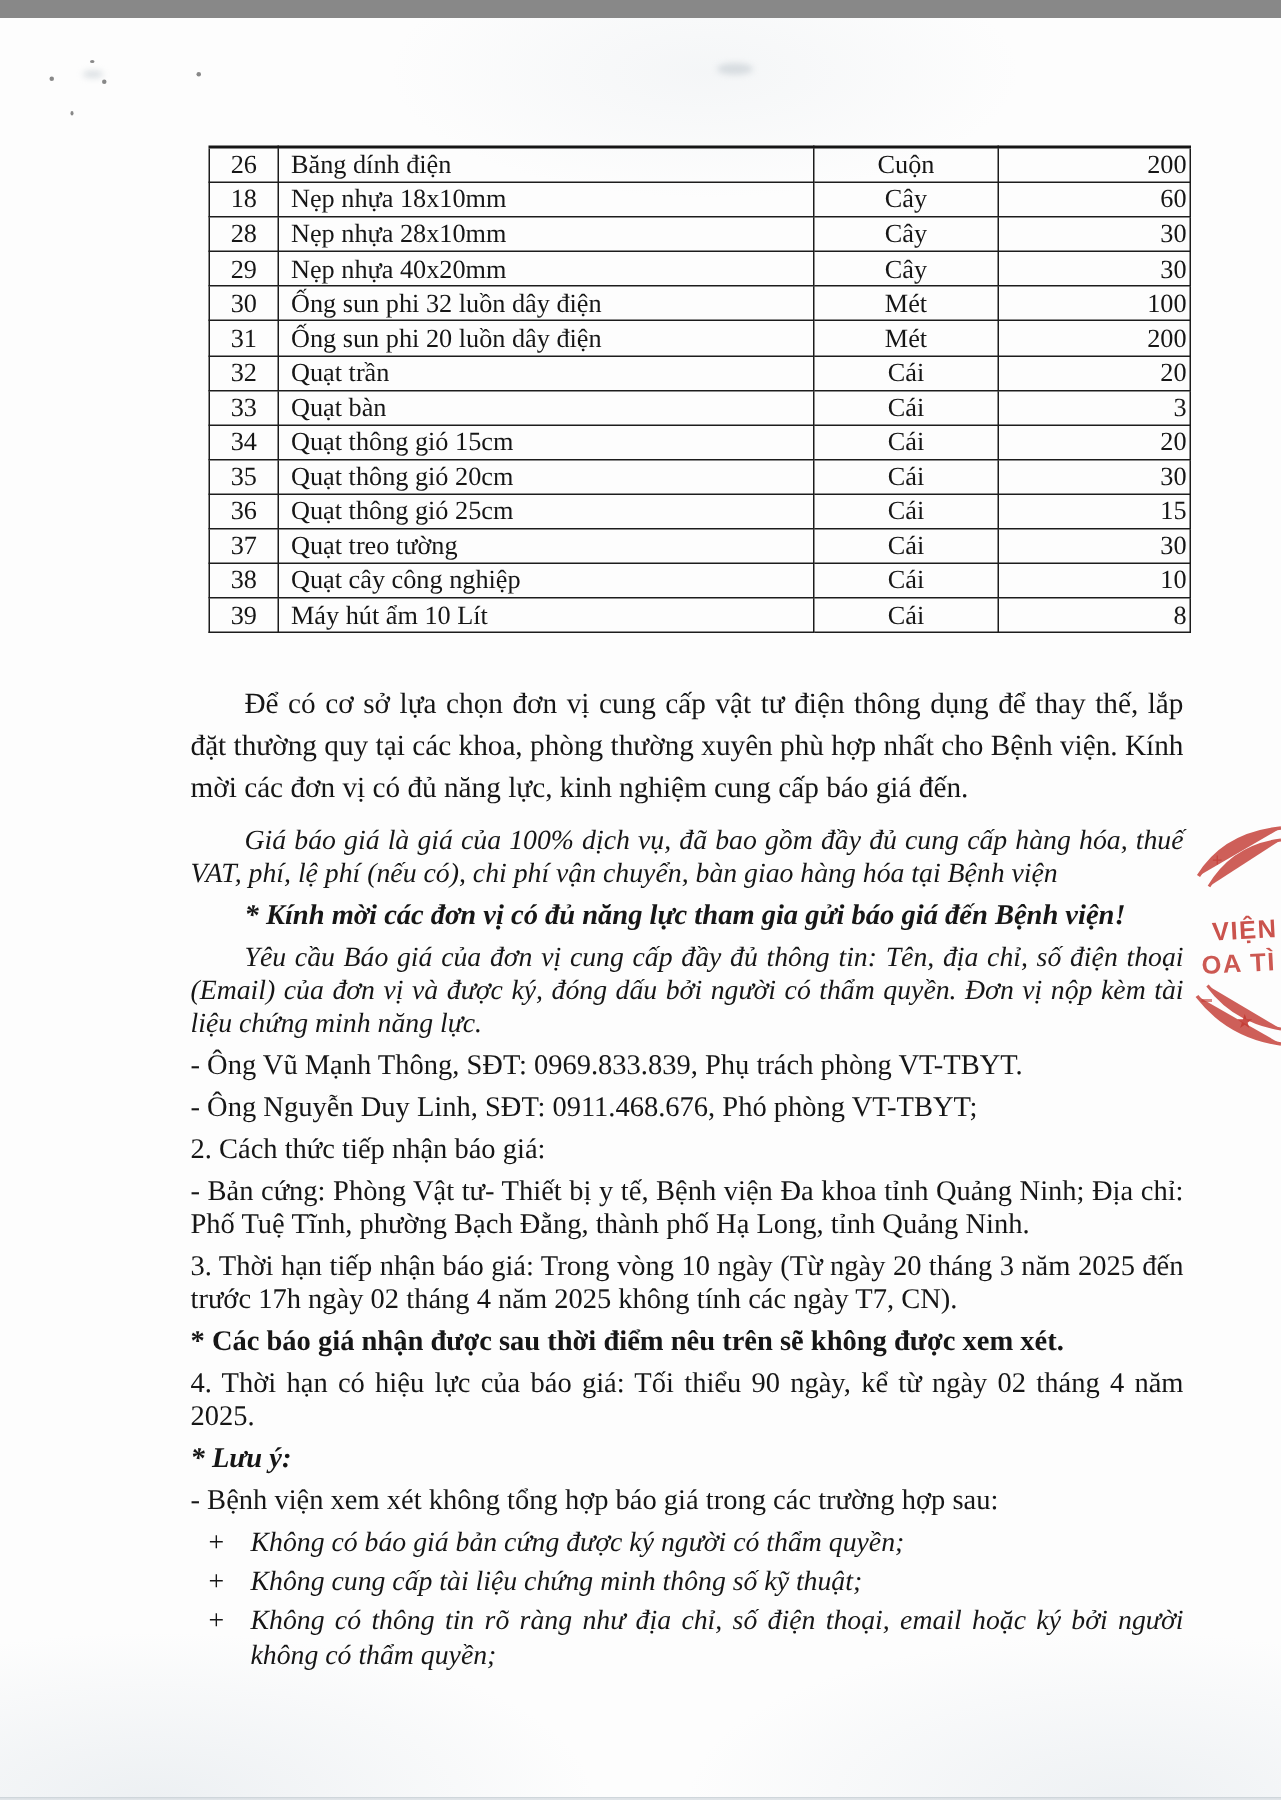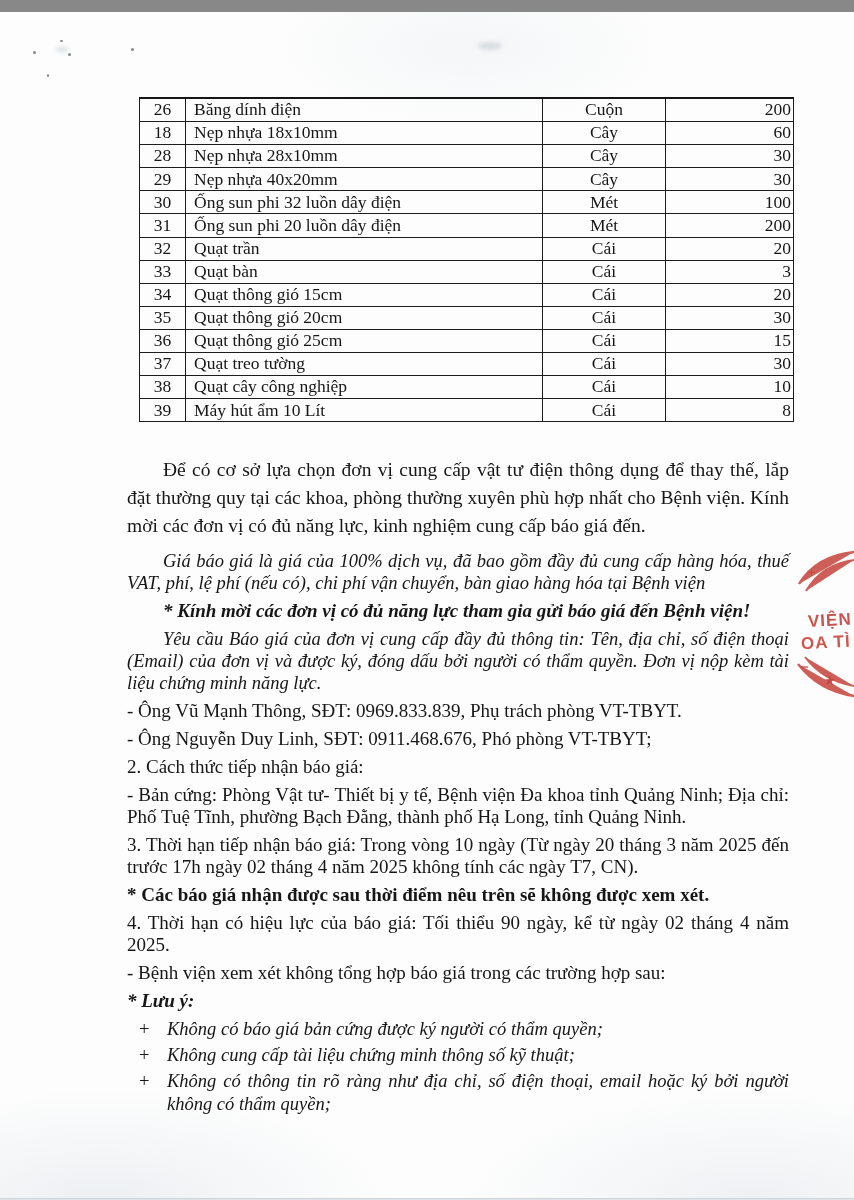--- a/index.html
+++ b/index.html
@@ -200,22 +200,22 @@
     <p class="p it ind">Giá báo giá là giá của 100% dịch vụ, đã bao gồm đầy đủ cung cấp hàng hóa, thuế VAT, phí, lệ phí (nếu có), chi phí vận chuyển, bàn giao hàng hóa tại Bệnh viện</p>
     <p class="p bi ind mt6">* Kính mời các đơn vị có đủ năng lực tham gia gửi báo giá đến Bệnh viện!</p>
     <p class="p it ind">Yêu cầu Báo giá của đơn vị cung cấp đầy đủ thông tin: Tên, địa chỉ, số điện thoại (Email) của đơn vị và được ký, đóng dấu bởi người có thẩm quyền. Đơn vị nộp kèm tài liệu chứng minh năng lực.</p>
     <p class="p">- Ông Vũ Mạnh Thông, SĐT: 0969.833.839, Phụ trách phòng VT-TBYT.</p>
     <p class="p">- Ông Nguyễn Duy Linh, SĐT: 0911.468.676, Phó phòng VT-TBYT;</p>
     <p class="p">2. Cách thức tiếp nhận báo giá:</p>
     <p class="p">- Bản cứng: Phòng Vật tư- Thiết bị y tế, Bệnh viện Đa khoa tỉnh Quảng Ninh; Địa chỉ: Phố Tuệ Tĩnh, phường Bạch Đằng, thành phố Hạ Long, tỉnh Quảng Ninh.</p>
     <p class="p">3. Thời hạn tiếp nhận báo giá: Trong vòng 10 ngày (Từ ngày 20 tháng 3 năm 2025 đến trước 17h ngày 02 tháng 4 năm 2025 không tính các ngày T7, CN).</p>
     <p class="p b">* Các báo giá nhận được sau thời điểm nêu trên sẽ không được xem xét.</p>
     <p class="p">4. Thời hạn có hiệu lực của báo giá: Tối thiểu 90 ngày, kể từ ngày 02 tháng 4 năm 2025.</p>
+    <p class="p bi mt6">* Lưu ý:</p>
     <p class="p">- Bệnh viện xem xét không tổng hợp báo giá trong các trường hợp sau:</p>
-    <p class="p bi mt6">* Lưu ý:</p>
     <ul class="nlist">
 
         <li>
           <span class="marker">+</span>
           <span>Không có báo giá bản cứng được ký người có thẩm quyền;</span>
         </li>
 
         <li>
           <span class="marker">+</span>
           <span>Không cung cấp tài liệu chứng minh thông số kỹ thuật;</span>

